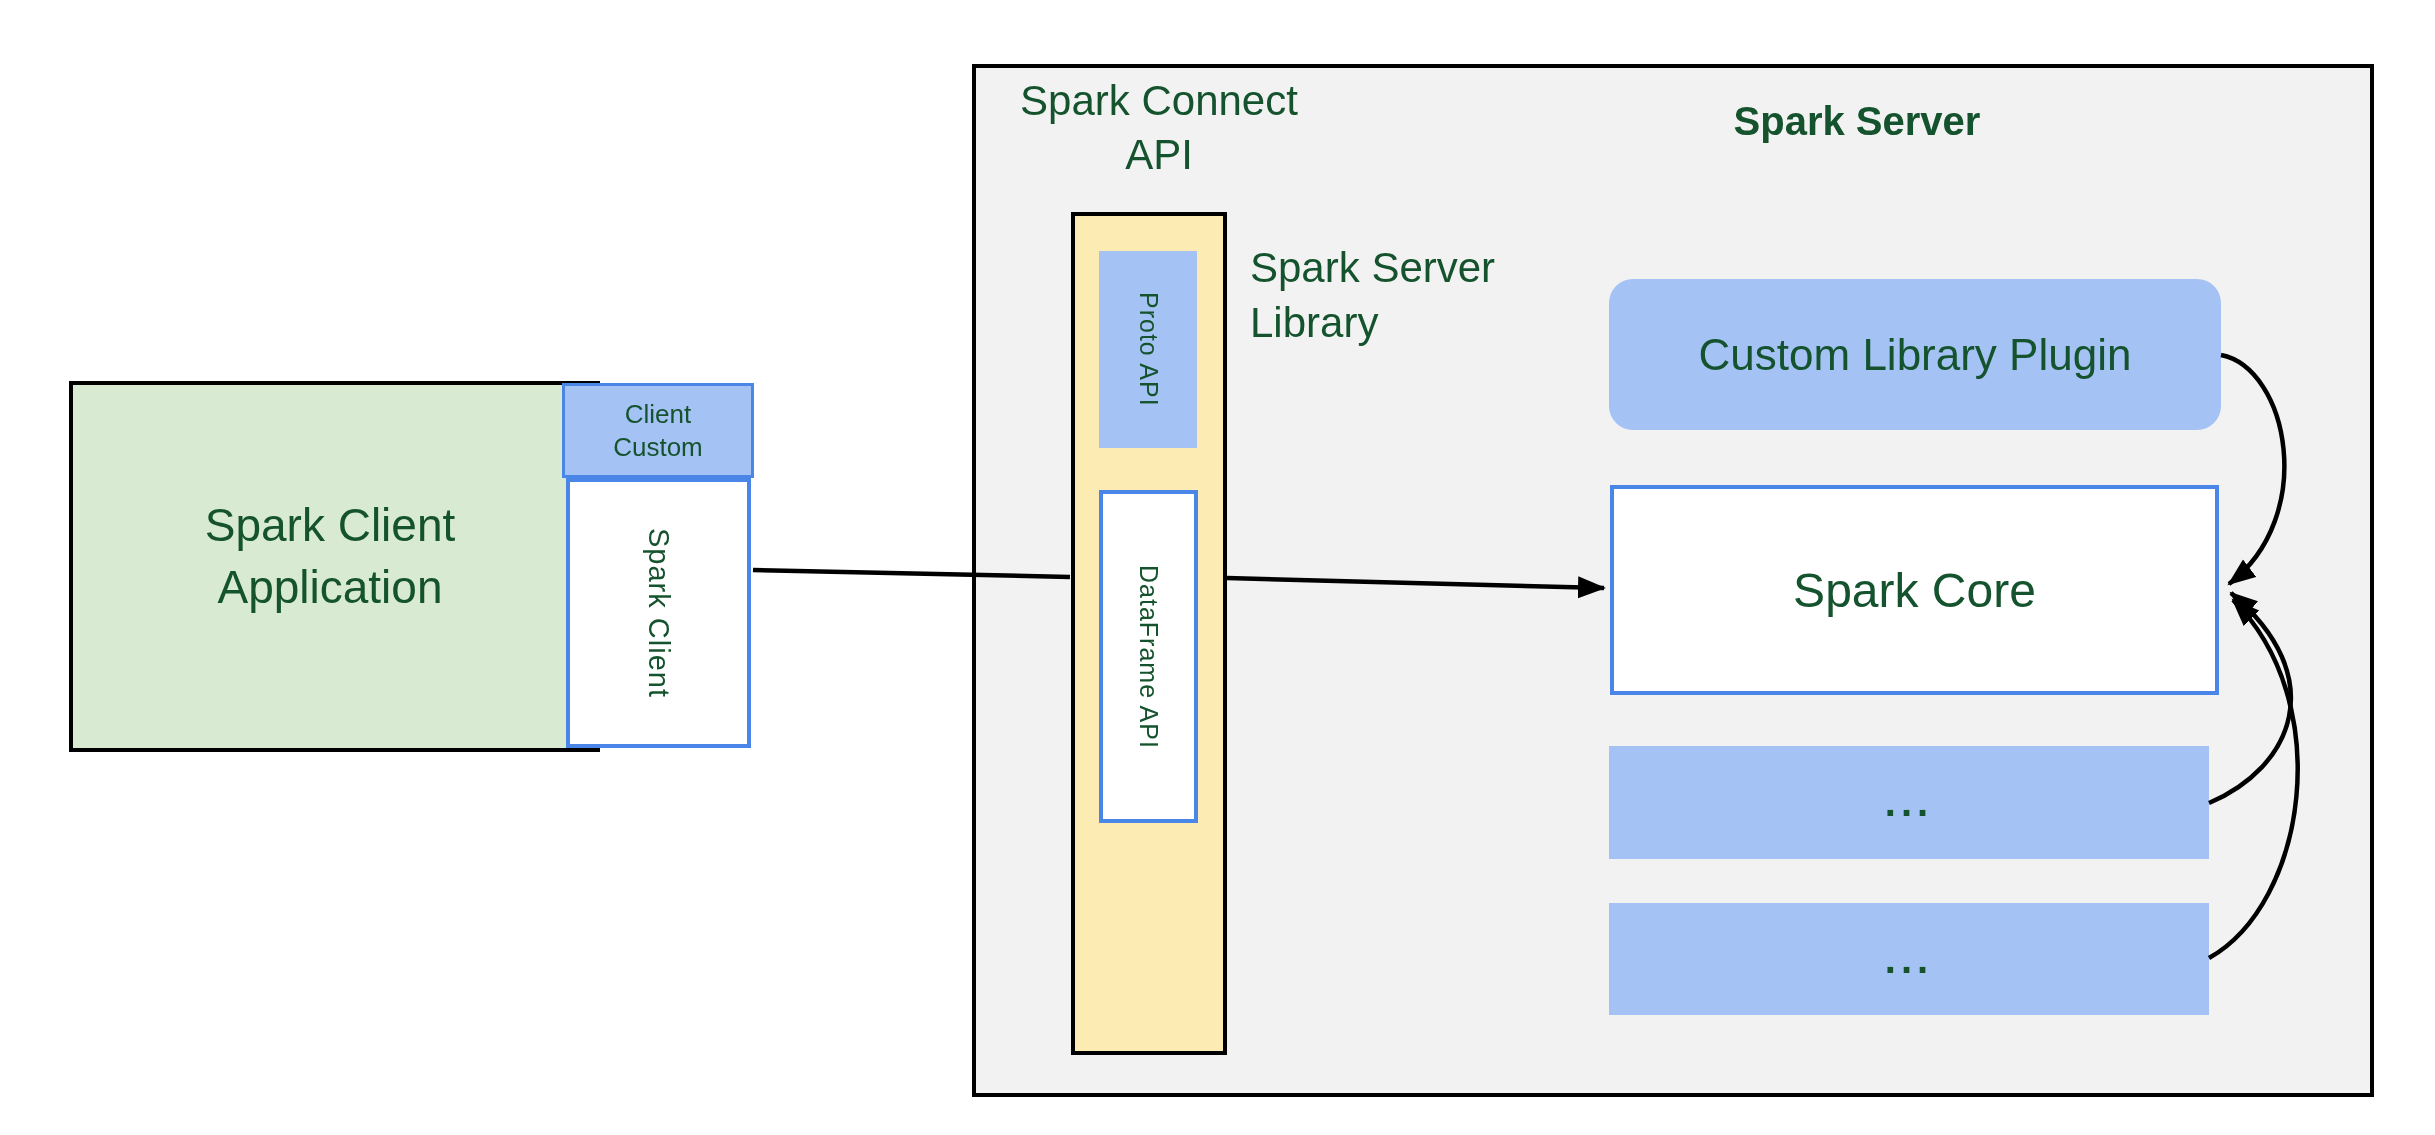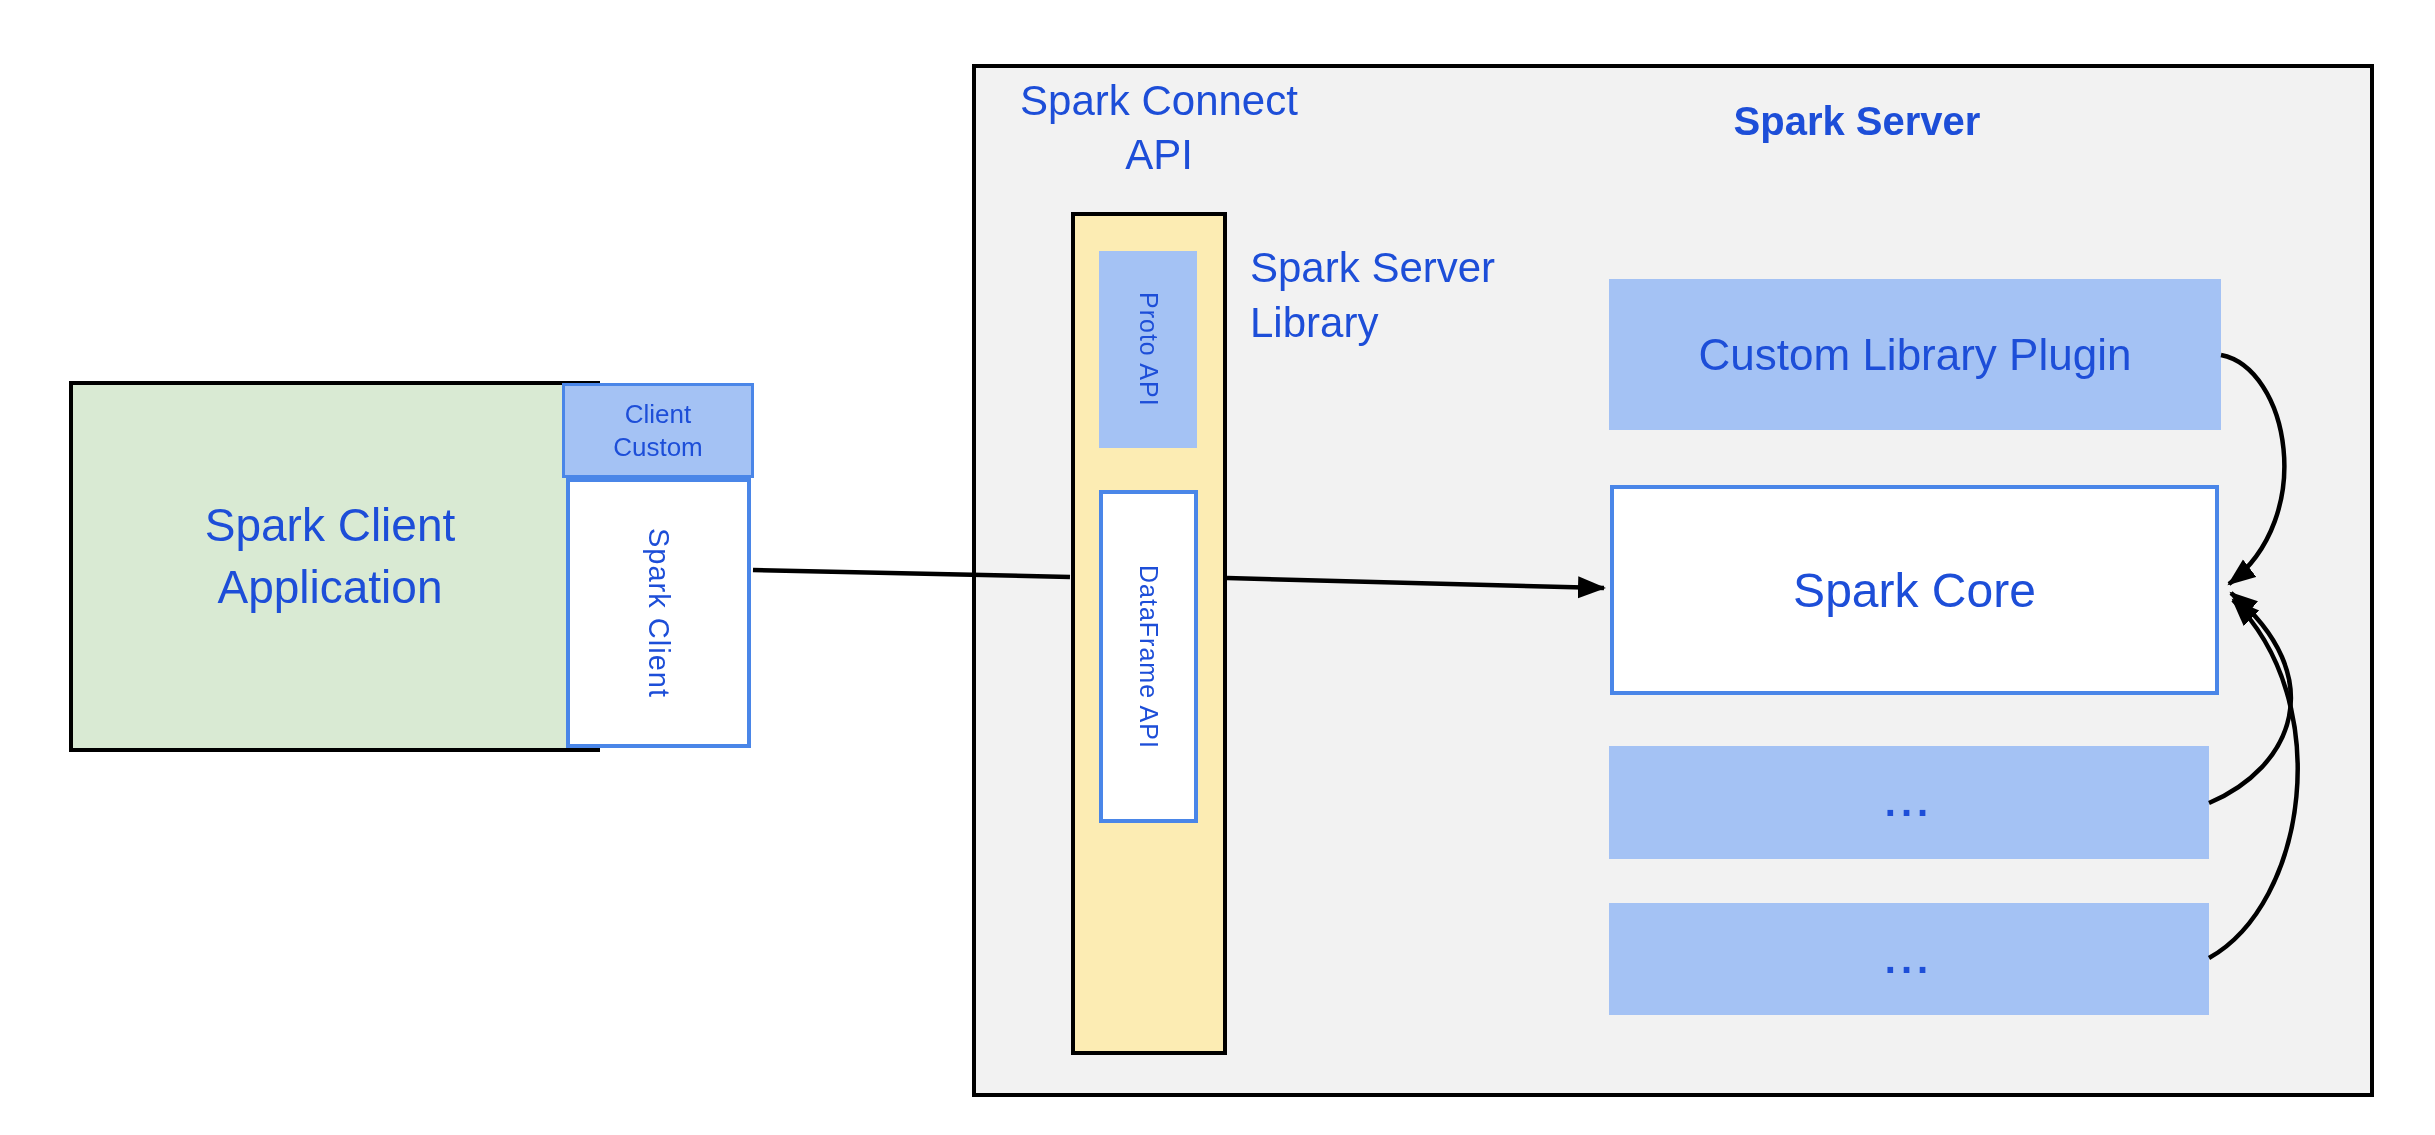--- a/index.html
+++ b/index.html
@@ -2,21 +2,21 @@
 <html><head>
 <meta charset="utf-8">
 <style>
   html, body { margin: 0; padding: 0; background: #ffffff; }
   #diagram {
     position: relative;
     width: 2435px;
     height: 1135px;
     background: #ffffff;
     font-family: "Liberation Sans", sans-serif;
-    color: #1d4ed8;
+    color: #14532d;
     overflow: hidden;
   }
   .box {
     position: absolute;
     box-sizing: border-box;
     display: flex;
     align-items: center;
     justify-content: center;
     text-align: center;
   }
@@ -85,20 +85,21 @@
     left: 1099px; top: 490px; width: 99px; height: 333px;
     background: #ffffff; border: 4px solid #4a86e8;
     font-size: 25px;
     z-index: 2;
   }
   .plugin {
     left: 1609px; top: 279px; width: 612px; height: 151px;
     background: #a4c2f4;
     font-size: 44px;
     z-index: 1;
+    border-radius: 24px;
   }
   .core {
     left: 1610px; top: 485px; width: 609px; height: 210px;
     background: #ffffff; border: 4px solid #4a86e8;
     font-size: 48px;
     z-index: 1;
     justify-content: center;
   }
   .slot1 {
     left: 1609px; top: 746px; width: 600px; height: 113px;

